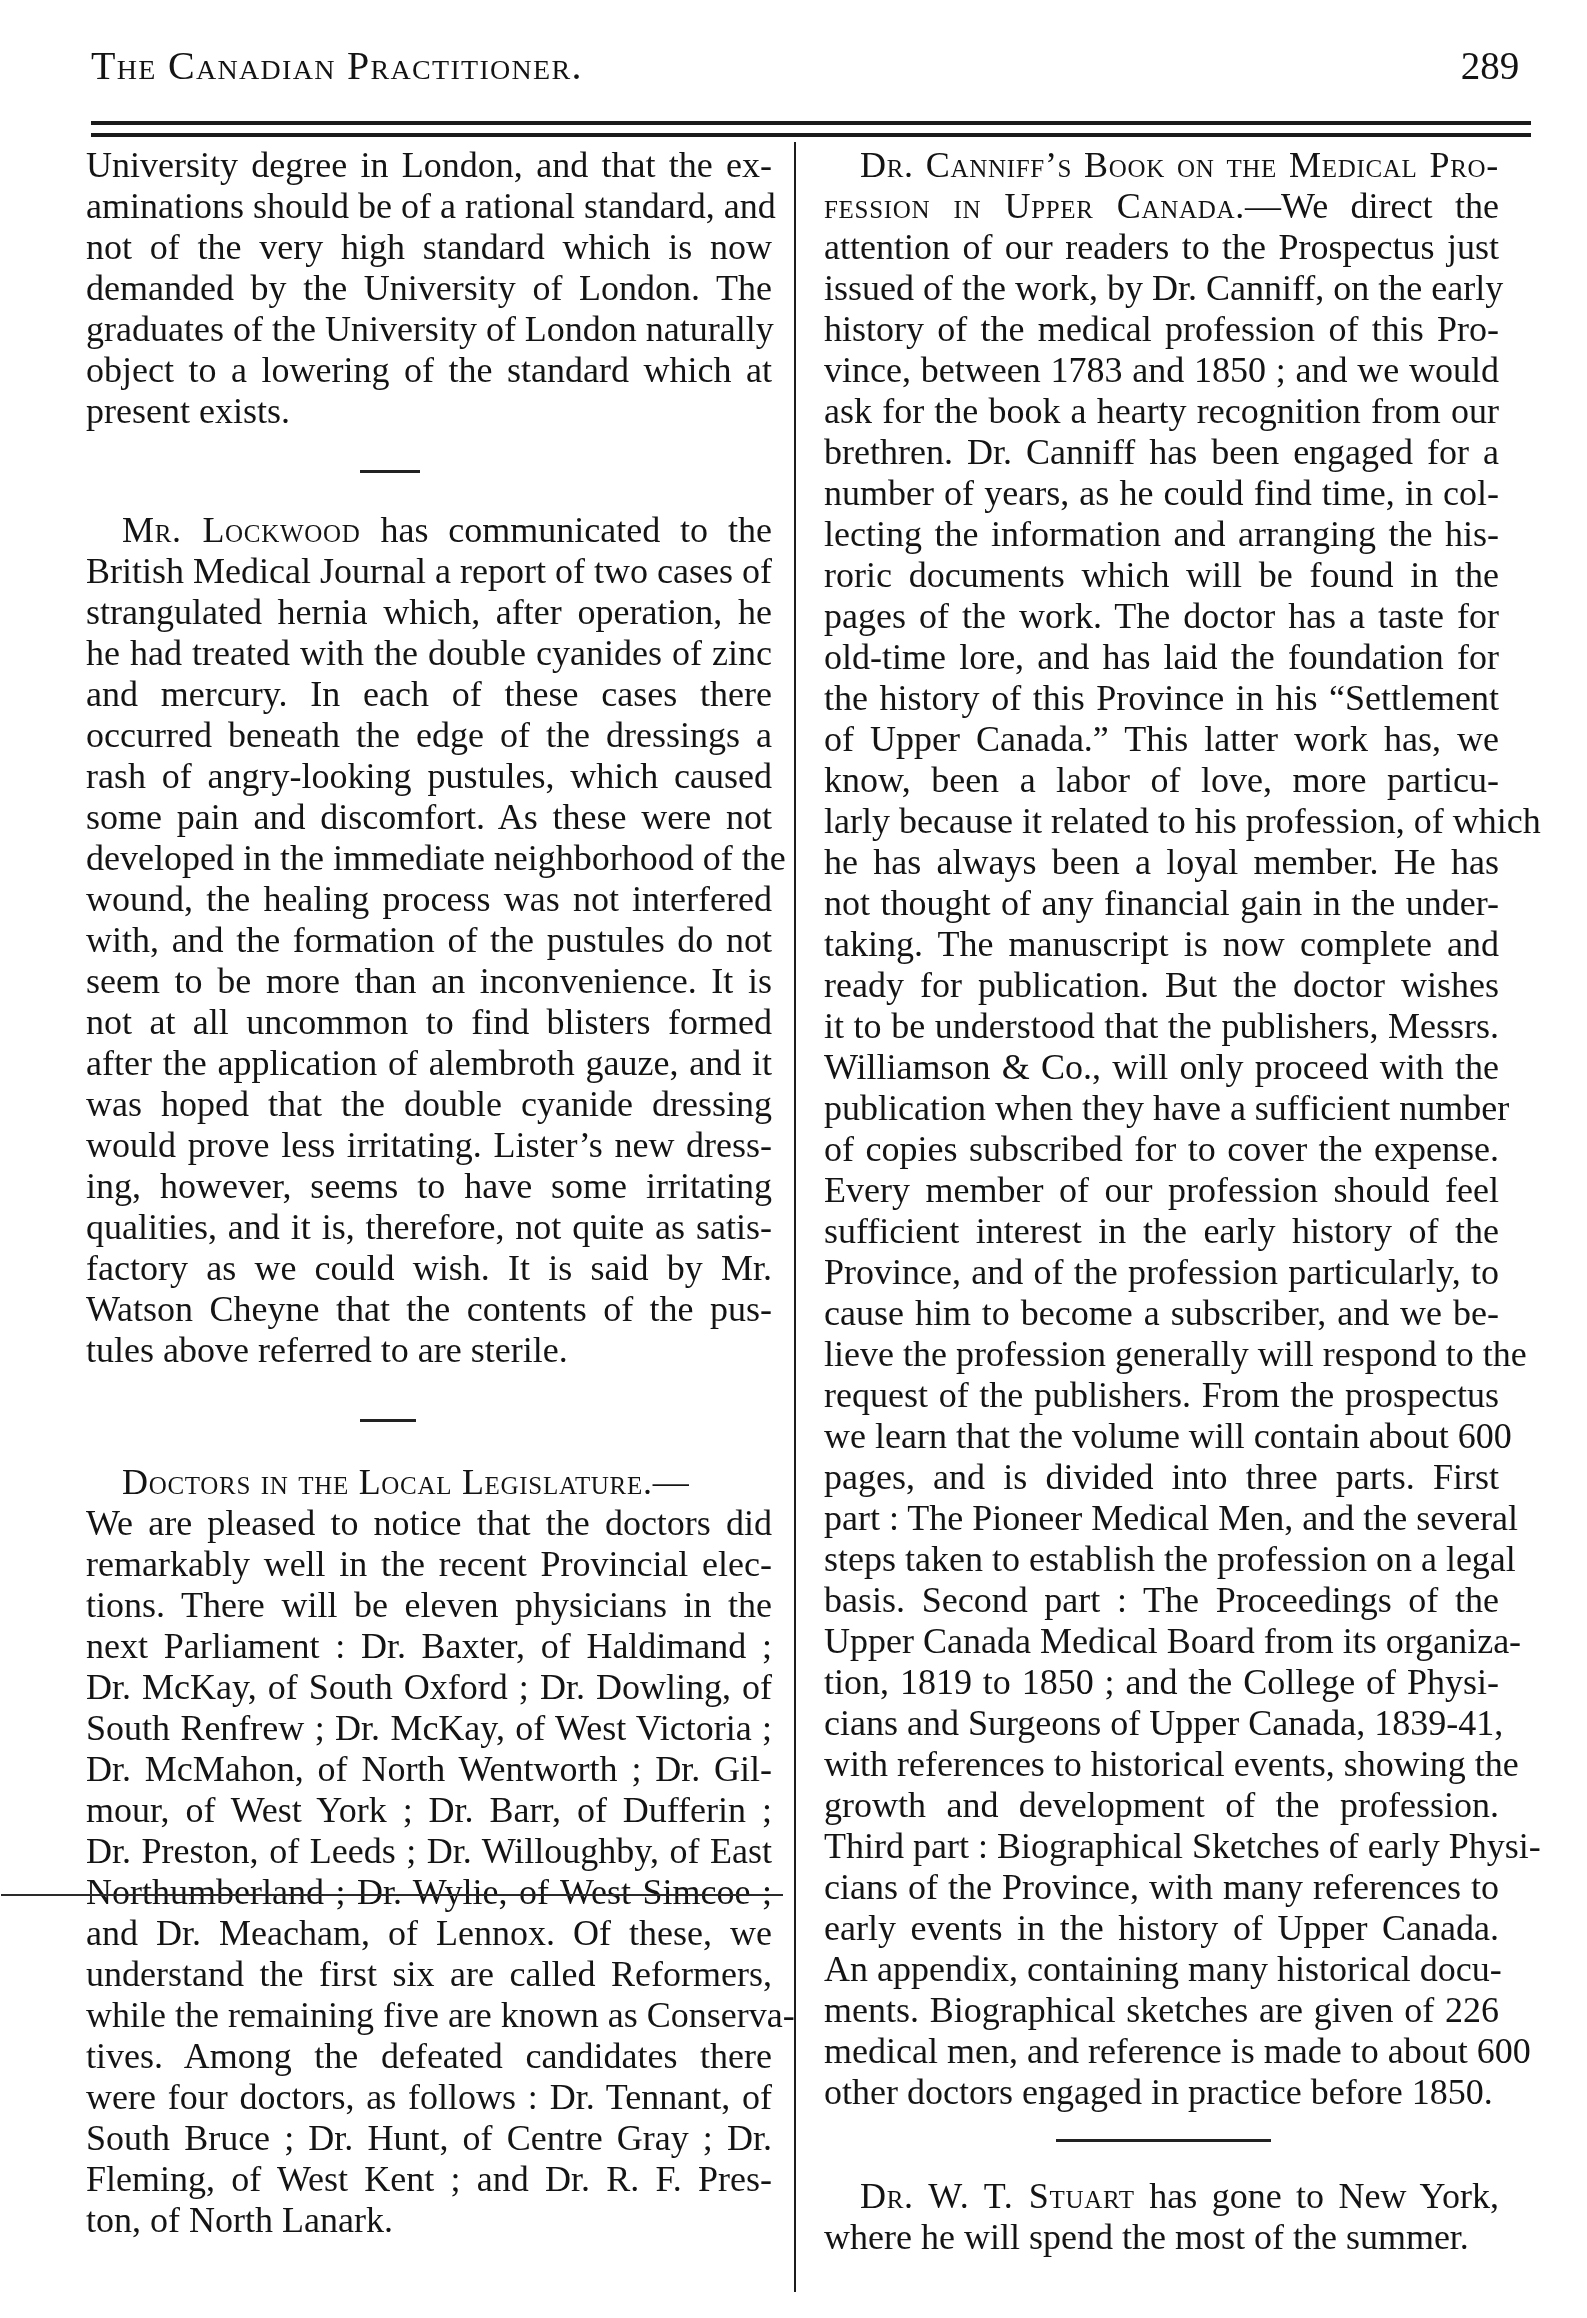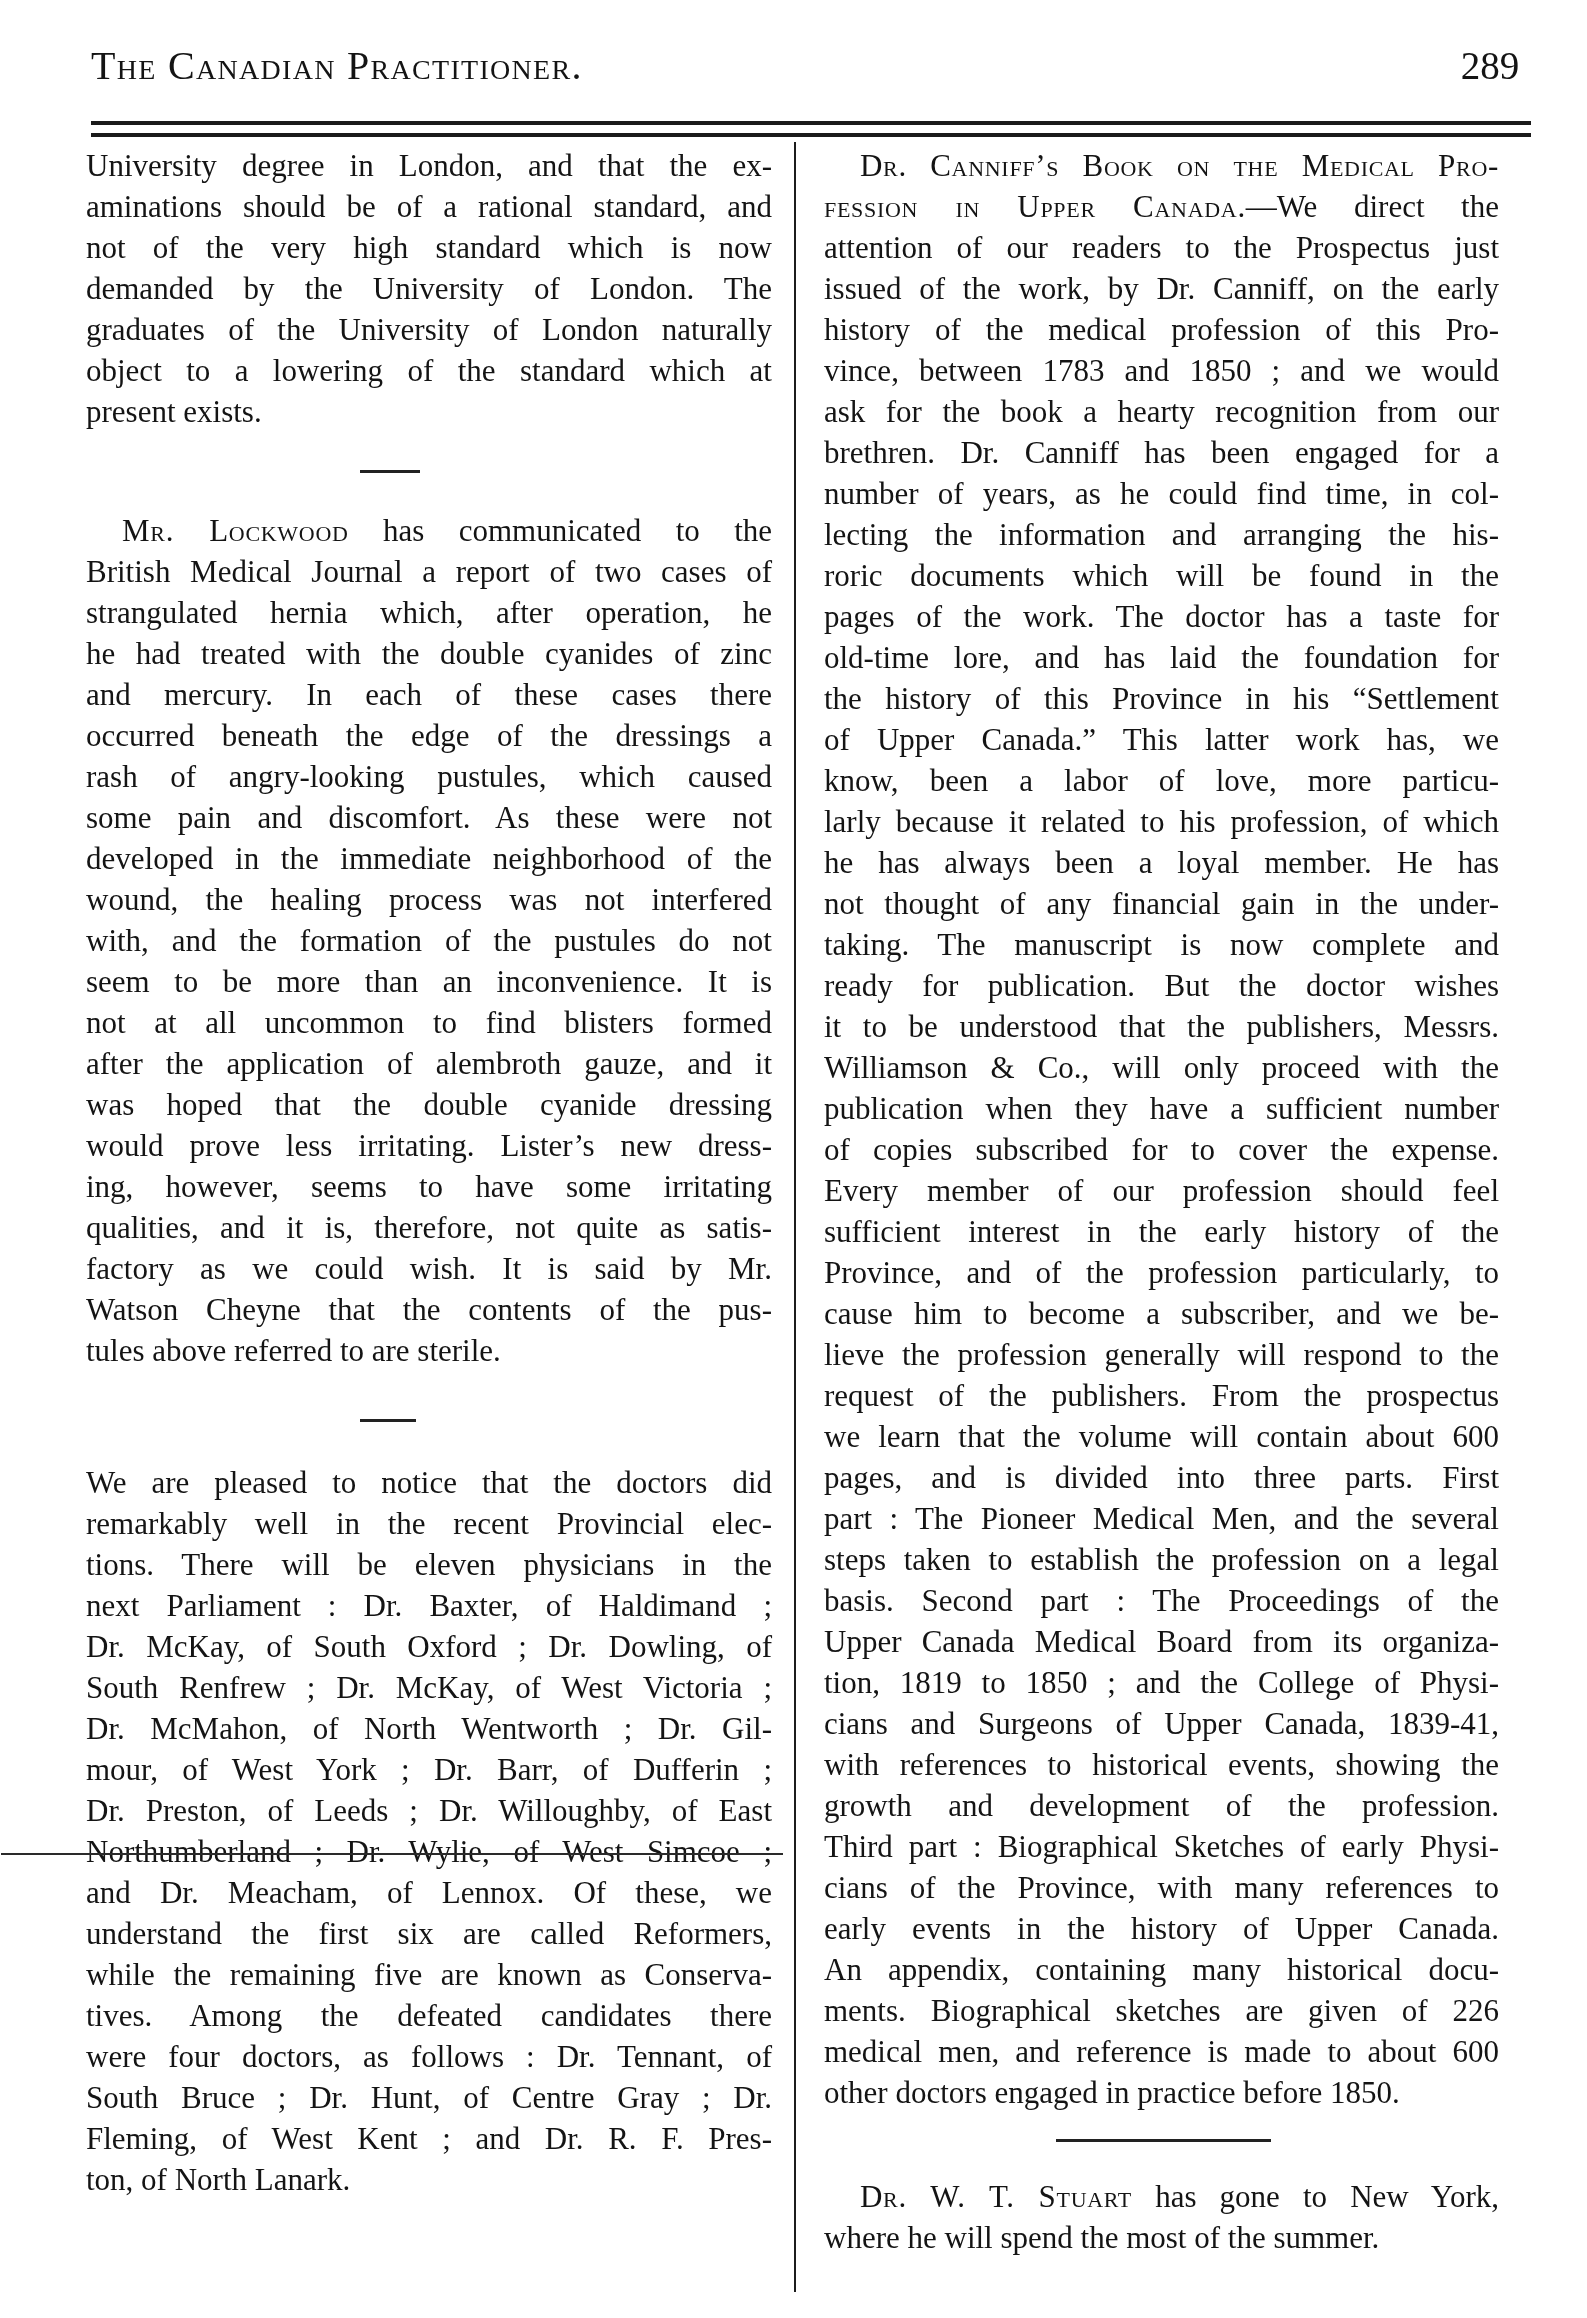--- a/index.html
+++ b/index.html
@@ -21,21 +21,21 @@
   .rule { position: absolute; left: 91px; width: 1440px; background: #1a1a1a; }
   .rule-1 { top: 121px; height: 3.9px; }
   .rule-2 { top: 133px; height: 3.9px; }
   .col-divider {
     position: absolute; left: 794px; top: 142px; width: 2px; height: 2150px; background: #1c1c1c;
   }
   .column { position: absolute; top: 145px; }
   .col-left { left: 86px; width: 686px; }
   .col-right { left: 824px; width: 675px; }
 
-  .para { font-size: 31px; line-height: 41px; text-align: justify; margin: 0; }
+  .para { font-size: 36px; line-height: 41px; text-align: justify; margin: 0; }
   .line { display: block; white-space: nowrap; text-align-last: justify; text-align: justify; height: 41px; }
   .line.last { text-align-last: left; }
   .line.indent { padding-left: 36px; }
   .sc { font-variant: small-caps; letter-spacing: 0.7px; }
   .it { }
   .strike { position: relative; }
   .strike-rule { position: absolute; height: 2px; background: #2a2a2a; }
 
   .sep { position: relative; height: 78px; }
   .sep-bar { position: absolute; top: 38px; height: 2.6px; background: #222; }
@@ -70,20 +70,21 @@
     <span class="line indent"><span class="sc">Mr. Lockwood</span> <span>has communicated to the</span></span>
     <span class="line"><span class="it">British Medical Journal</span> <span>a report of two cases of</span></span>
     <span id="lockwood-lines"><span class="line">strangulated hernia which, after operation, he</span><span class="line">he had treated with the double cyanides of zinc</span><span class="line">and mercury. In each of these cases there</span><span class="line">occurred beneath the edge of the dressings a</span><span class="line">rash of angry-looking pustules, which caused</span><span class="line">some pain and discomfort. As these were not</span><span class="line">developed in the immediate neighborhood of the</span><span class="line">wound, the healing process was not interfered</span><span class="line">with, and the formation of the pustules do not</span><span class="line">seem to be more than an inconvenience. It is</span><span class="line">not at all uncommon to find blisters formed</span><span class="line">after the application of alembroth gauze, and it</span><span class="line">was hoped that the double cyanide dressing</span><span class="line">would prove less irritating. Lister’s new dress-</span><span class="line">ing, however, seems to have some irritating</span><span class="line">qualities, and it is, therefore, not quite as satis-</span><span class="line">factory as we could wish. It is said by Mr.</span><span class="line">Watson Cheyne that the contents of the pus-</span><span class="line last">tules above referred to are sterile.</span></span>
   </div>
 
   <div class="sep" style="height:91px;">
     <div class="sep-bar" style="left:274px;width:56px;top:48px;"></div>
   </div>
 
   <div class="para">
+    <span class="line indent last"><span class="sc">Doctors in the Local Legislature.—</span></span>
     <span id="doctors-lines"><span class="line">We are pleased to notice that the doctors did</span><span class="line">remarkably well in the recent Provincial elec-</span><span class="line">tions. There will be eleven physicians in the</span><span class="line">next Parliament : Dr. Baxter, of Haldimand ;</span><span class="line">Dr. McKay, of South Oxford ; Dr. Dowling, of</span><span class="line">South Renfrew ; Dr. McKay, of West Victoria ;</span><span class="line">Dr. McMahon, of North Wentworth ; Dr. Gil-</span><span class="line">mour, of West York ; Dr. Barr, of Dufferin ;</span><span class="line">Dr. Preston, of Leeds ; Dr. Willoughby, of East</span><span class="line strike">Northumberland ; Dr. Wylie, of West Simcoe ;<span class="strike-rule" style="left: -85px; width: 782px; top: 22px;"></span></span><span class="line">and Dr. Meacham, of Lennox. Of these, we</span><span class="line">understand the first six are called Reformers,</span><span class="line">while the remaining five are known as Conserva-</span><span class="line">tives. Among the defeated candidates there</span><span class="line">were four doctors, as follows : Dr. Tennant, of</span><span class="line">South Bruce ; Dr. Hunt, of Centre Gray ; Dr.</span><span class="line">Fleming, of West Kent ; and Dr. R. F. Pres-</span><span class="line last">ton, of North Lanark.</span></span>
   </div>
 </div>
 
 <div class="column col-right">
   <div class="para">
     <span class="line indent"><span class="sc">Dr. Canniff’s Book on the Medical Pro-</span></span>
     <span class="line"><span class="sc">fession in Upper Canada.</span><span>—We direct the</span></span>
     <span id="canniff-lines"><span class="line">attention of our readers to the Prospectus just</span><span class="line">issued of the work, by Dr. Canniff, on the early</span><span class="line">history of the medical profession of this Pro-</span><span class="line">vince, between 1783 and 1850 ; and we would</span><span class="line">ask for the book a hearty recognition from our</span><span class="line">brethren. Dr. Canniff has been engaged for a</span><span class="line">number of years, as he could find time, in col-</span><span class="line">lecting the information and arranging the his-</span><span class="line">roric documents which will be found in the</span><span class="line">pages of the work. The doctor has a taste for</span><span class="line">old-time lore, and has laid the foundation for</span><span class="line">the history of this Province in his “Settlement</span><span class="line">of Upper Canada.” This latter work has, we</span><span class="line">know, been a labor of love, more particu-</span><span class="line">larly because it related to his profession, of which</span><span class="line">he has always been a loyal member. He has</span><span class="line">not thought of any financial gain in the under-</span><span class="line">taking. The manuscript is now complete and</span><span class="line">ready for publication. But the doctor wishes</span><span class="line">it to be understood that the publishers, Messrs.</span><span class="line">Williamson &amp; Co., will only proceed with the</span><span class="line">publication when they have a sufficient number</span><span class="line">of copies subscribed for to cover the expense.</span><span class="line">Every member of our profession should feel</span><span class="line">sufficient interest in the early history of the</span><span class="line">Province, and of the profession particularly, to</span><span class="line">cause him to become a subscriber, and we be-</span><span class="line">lieve the profession generally will respond to the</span><span class="line">request of the publishers. From the prospectus</span><span class="line">we learn that the volume will contain about 600</span><span class="line">pages, and is divided into three parts. First</span><span class="line">part : The Pioneer Medical Men, and the several</span><span class="line">steps taken to establish the profession on a legal</span><span class="line">basis. Second part : The Proceedings of the</span><span class="line">Upper Canada Medical Board from its organiza-</span><span class="line">tion, 1819 to 1850 ; and the College of Physi-</span><span class="line">cians and Surgeons of Upper Canada, 1839-41,</span><span class="line">with references to historical events, showing the</span><span class="line">growth and development of the profession.</span><span class="line">Third part : Biographical Sketches of early Physi-</span><span class="line">cians of the Province, with many references to</span><span class="line">early events in the history of Upper Canada.</span><span class="line">An appendix, containing many historical docu-</span><span class="line">ments. Biographical sketches are given of 226</span><span class="line">medical men, and reference is made to about 600</span><span class="line last">other doctors engaged in practice before 1850.</span></span>
   </div>

